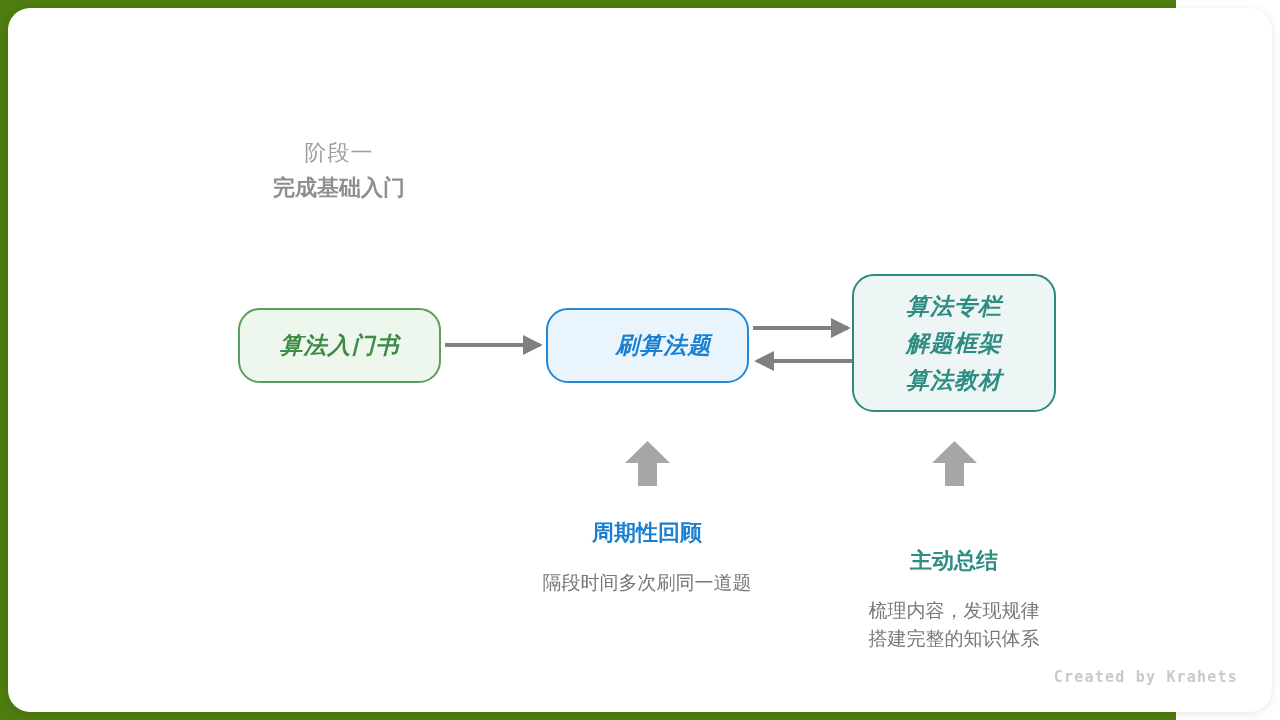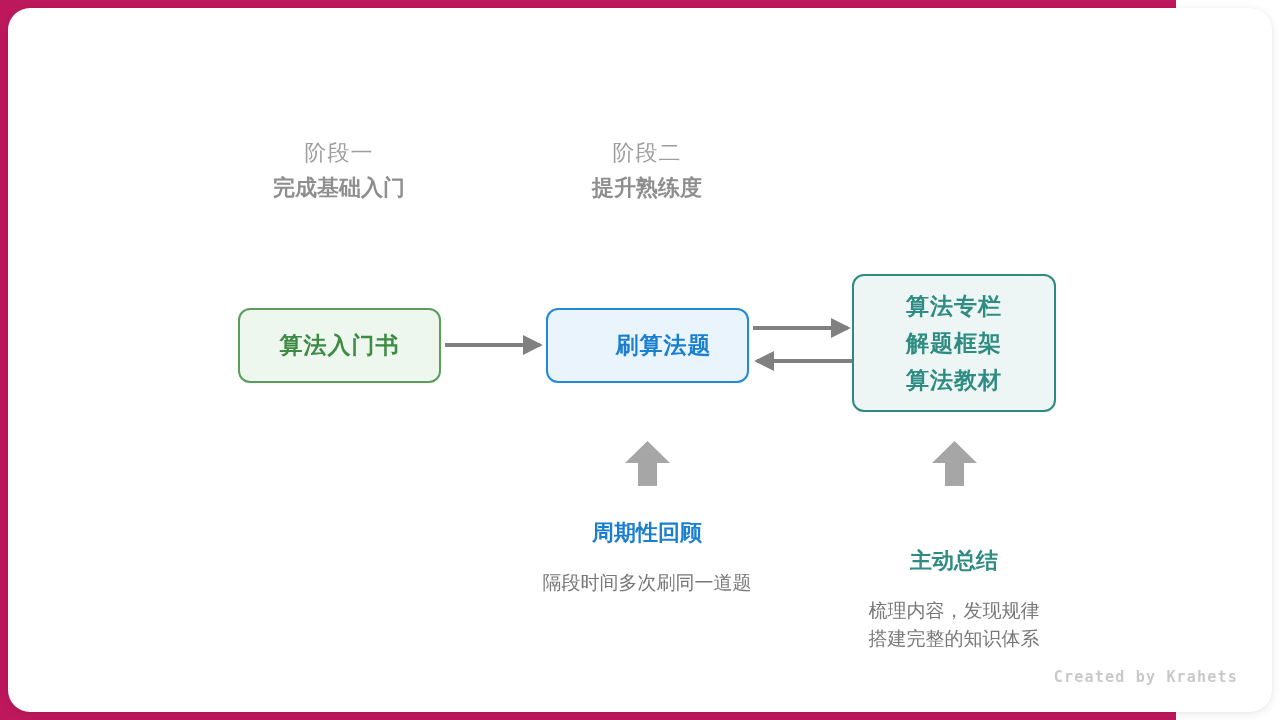--- a/index.html
+++ b/index.html
@@ -9,21 +9,21 @@
     height: 720px;
     background: #ffffff;
     font-family: "Liberation Sans", "DejaVu Sans", sans-serif;
     overflow: hidden;
   }
 
   #stage {
     position: relative;
     width: 1176px;
     height: 720px;
-    background: #be185d;
+    background: #4d7c0f;
   }
 
   
   #card {
     position: absolute;
     left: 8px;
     top: 8px;
     width: 1264px;
     height: 704px;
     background: #ffffff;
@@ -53,28 +53,29 @@
   }
 
   #head-0 { left: 201px; top: 128px; }
   #head-1 { left: 509px; top: 128px; }
   #head-2 { left: 816px; top: 128px; }
 
   
   .node {
     position: absolute;
     box-sizing: border-box;
-    border-radius: 12px;
+    border-radius: 22px;
     display: flex;
     flex-direction: column;
     align-items: center;
     justify-content: center;
     font-weight: bold;
     font-size: 23px;
     letter-spacing: 1px;
+    font-style: italic;
   }
   .node .node-line { line-height: 37px; white-space: nowrap; }
 
   #node-book {
     left: 230px; top: 300px; width: 203px; height: 75px;
     background: #eef7ee;
     border: 2px solid #5a9e5e;
     color: #3d8b45;
   }
   #node-practice {
@@ -142,24 +143,20 @@
 
 <div id="stage">
 
   <div id="card">
 
     <div class="stage-head" id="head-0">
       <div class="stage-index">阶段一</div>
       <div class="stage-title">完成基础入门</div>
     </div>
 
-    <div class="stage-head" id="head-1">
-      <div class="stage-index">阶段二</div>
-      <div class="stage-title">提升熟练度</div>
-    </div>
 
 
     <svg id="wires" viewBox="0 0 1280 720" width="1280" height="720">
       <defs>
         <marker id="head-right" markerWidth="5" markerHeight="5" refX="4.3" refY="2.5" orient="auto" markerUnits="strokeWidth">
           <path d="M0,0 L5,2.5 L0,5 z" fill="#808080"></path>
         </marker>
       </defs>
 
       <g>

